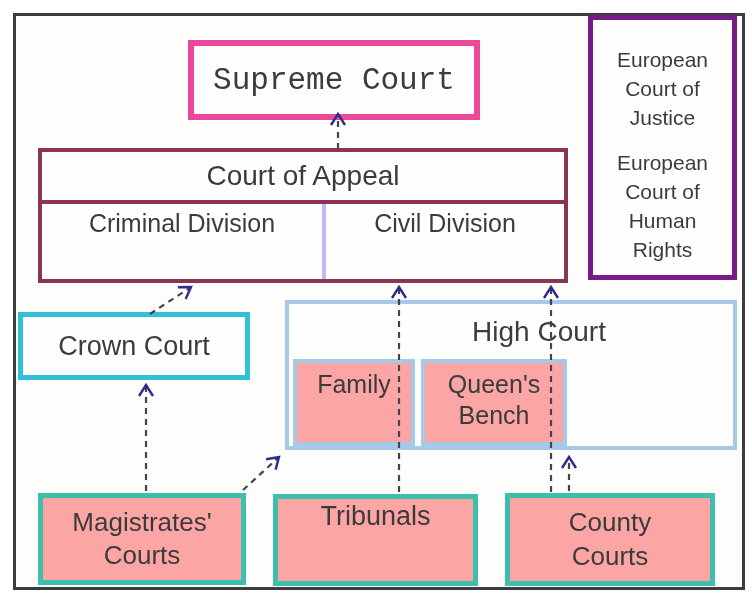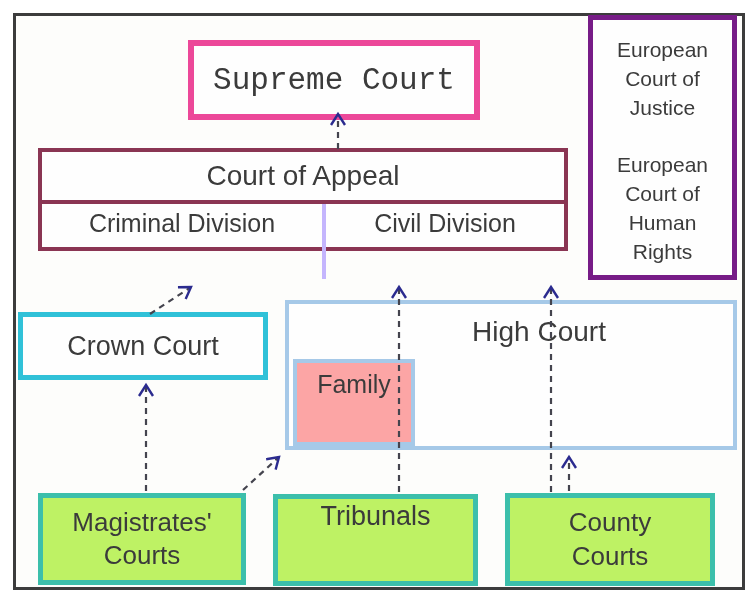--- a/index.html
+++ b/index.html
@@ -16,46 +16,46 @@
   
   .box{background:#fefefe;}
   #supreme{
     left:188px;top:40px;width:292px;height:80px;
     border:6px solid #ec4899;
     display:flex;align-items:center;justify-content:center;
     font-size:31px;
     font-family:Liberation Mono, monospace;
   }
   #coa{
-    left:38px;top:148px;width:530px;height:103px;
+    left:38px;top:148px;width:530px;height:135px;
     border:4px solid #8a3553;
   }
   #coa-title{
     left:0;top:0;width:100%;height:48px;
     display:flex;align-items:center;justify-content:center;
     font-size:28px;
   }
   #coa-divisions{
     left:0;top:48px;width:100%;height:79px;
     border-top:4px solid #8a3553;
     display:flex;
   }
   .coa-cell{box-sizing:border-box;padding-top:5px;text-align:center;font-size:25px;}
   #coa-criminal{width:284px;border-right:4px solid #c4b5fd;}
   #coa-civil{flex:1;}
   #european{
     left:588px;top:15px;width:149px;height:265px;
     border:5px solid #771c87;
     display:flex;flex-direction:column;align-items:center;
-    padding-top:16px;gap:28px;
+    padding-top:26px;gap:16px;
     font-size:21px;line-height:1.38;text-align:center;
   }
   .euro-block{width:125px;}
   #crown{
-    left:18px;top:312px;width:250px;height:68px;
+    left:18px;top:312px;width:232px;height:68px;
     border:5px solid #30c1d8;
     display:flex;align-items:center;justify-content:center;
     font-size:27px;
   }
   #high{
     left:285px;top:300px;width:452px;height:150px;
     border:4px solid #a6c9e8;
   }
   #high-title{
     left:0;top:0;width:100%;height:55px;
@@ -68,21 +68,21 @@
     display:flex;gap:6px;
   }
   .high-cell{
     box-sizing:border-box;border:4px solid #a6c9e8;background:#fca5a5;
     text-align:center;padding-top:6px;font-size:25px;line-height:1.25;
   }
   #cell-family{width:122px;}
   #cell-queens{width:146px;}
   #cell-chancery{flex:1;}
   .teal{
-    border:5px solid #3cbfab;background:#bef264;
+    border:5px solid #3cbfab;background:#fca5a5;
     text-align:center;font-size:26px;line-height:1.28;
   }
   #magistrates{
     left:38px;top:493px;width:208px;height:92px;
     display:flex;align-items:center;justify-content:center;
   }
   #magistrates .lbl{width:160px;}
   #tribunals{
     left:273px;top:494px;width:205px;height:92px;
     font-size:27px;
@@ -130,20 +130,23 @@
   <div id="crown" class="abs box">
     <span>Crown Court</span>
   </div>
 
   <div id="high" class="abs box">
     <div id="high-title" class="abs">High Court</div>
     <div id="high-divisions" class="abs">
       <div id="cell-family" class="high-cell">
         <span>Family</span>
       </div>
+      <div id="cell-queens" class="high-cell">
+        <span>Queen's Bench</span>
+      </div>
     </div>
   </div>
 
   <div id="magistrates" class="abs teal">
     <div class="lbl">Magistrates' Courts</div>
   </div>
 
   <div id="tribunals" class="abs teal">
     <span>Tribunals</span>
   </div>

